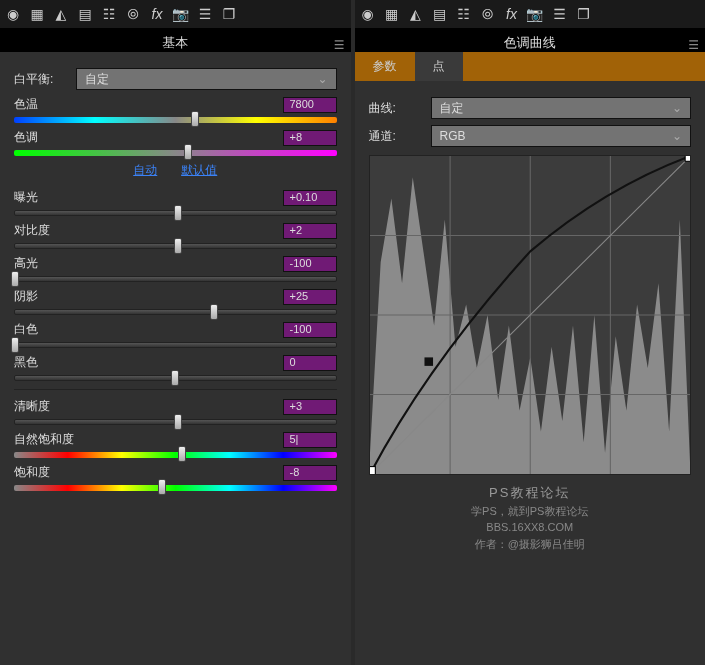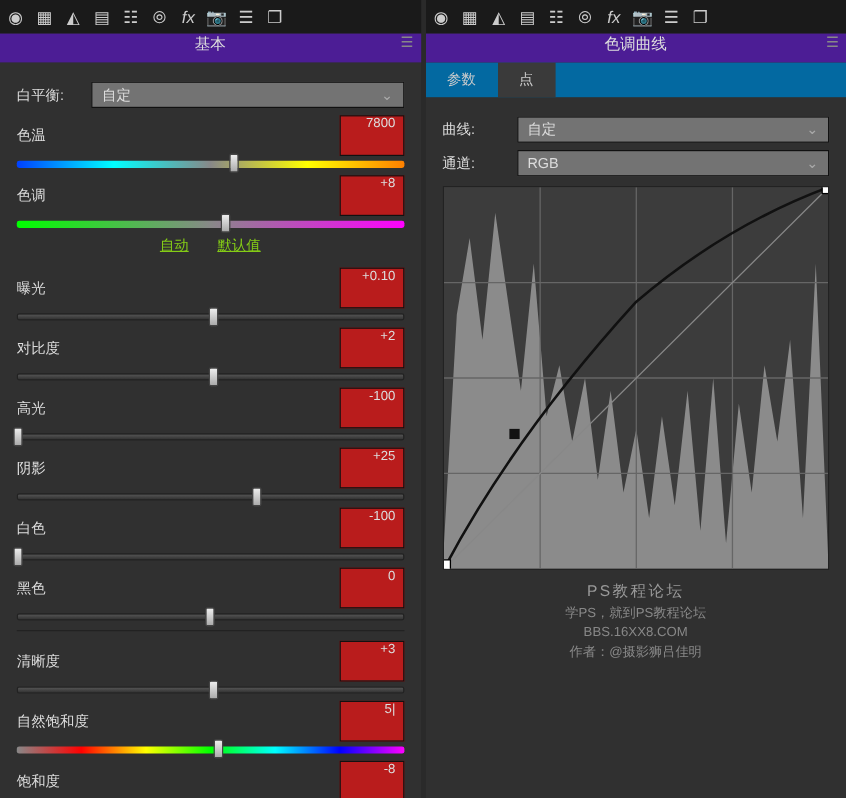--- a/index.html
+++ b/index.html
@@ -1,39 +1,39 @@
 <!DOCTYPE html>
 <html><head>
 <meta charset="utf-8">
 <style>
 *{box-sizing:border-box;margin:0;padding:0;font-family:"Microsoft YaHei",sans-serif;user-select:none}
 body{background:#2a2a2a;width:705px;height:665px;display:flex;gap:4px;padding:0}
 .panel{flex:1;background:#303030;display:flex;flex-direction:column}
 .toolbar{height:28px;background:#1a1a1a;display:flex;align-items:center;padding:0 4px;gap:6px}
 .toolbar .ico{width:18px;height:18px;display:flex;align-items:center;justify-content:center;color:#ccc;font-size:14px}
-.panel-title{height:24px;background:#4c1d95;display:flex;align-items:flex-start;justify-content:center;color:#ddd;font-size:13px;position:relative}
+.panel-title{height:24px;background:#000000;display:flex;align-items:flex-end;justify-content:center;color:#ddd;font-size:13px;position:relative}
 .panel-title .menu-icon{position:absolute;right:6px;color:#888;font-size:12px}
 .body{padding:10px 14px;color:#ddd;font-size:12px;flex:1;overflow:hidden}
 .row{display:flex;align-items:center;margin:6px 0}
 .label{width:62px;color:#ddd}
 .dropdown{flex:1;background:#737373;border:1px solid #111;height:22px;display:flex;align-items:center;padding:0 8px;color:#ddd;position:relative}
 .dropdown::after{content:"⌄";position:absolute;right:8px;color:#aaa}
 .slider-row{margin:4px 0 6px 0}
 .slider-head{display:flex;justify-content:space-between;align-items:center;margin-bottom:4px}
-.slider-head .val{background:#b91c1c;border:1px solid #111;min-width:54px;height:34px;text-align:right;padding:0 6px;color:#ddd;font-size:11px}
+.slider-head .val{background:#701a75;border:1px solid #111;min-width:54px;height:16px;text-align:left;padding:0 6px;color:#ddd;font-size:11px}
 .track{height:6px;position:relative;border-radius:2px}
 .track.gray{background:linear-gradient(#555,#333);border:1px solid #222}
 .track.temp{background:linear-gradient(90deg,#0040ff,#00ffff 25%,#888 50%,#ffff00 75%,#ff8000)}
 .track.tint{background:linear-gradient(90deg,#00ff00,#888 50%,#ff00ff)}
 .track.sat{background:linear-gradient(90deg,#888,#ff0000,#ffff00,#00ff00,#00ffff,#0000ff,#ff00ff)}
 .thumb{position:absolute;top:-6px;width:8px;height:16px;background:linear-gradient(#eee,#aaa);border:1px solid #444;border-radius:2px;transform:translateX(-50%)}
 .autorow{display:flex;gap:24px;justify-content:center;margin:6px 0 10px 0}
-.autorow span{color:#84cc16;text-decoration:underline;cursor:pointer}
+.autorow span{color:#3b82f6;text-decoration:underline;cursor:pointer}
 hr{border:none;border-top:1px solid #222;margin:8px 0}
-.tabs{display:flex;background:#0369a1}
+.tabs{display:flex;background:#a16207}
 .tab{padding:6px 18px;color:#ccc;font-size:12px;cursor:pointer}
 .tab.active{background:#3a3a3a}
 .curve-box{background:#3c3c3c;border:1px solid #222;height:320px;margin:8px 0;position:relative}
 .curve-box svg{width:100%;height:100%}
 .io-row{display:flex;justify-content:center;gap:20px;margin:8px 0}
 .io-row .val{background:#1e1e1e;border:1px solid #111;width:46px;height:18px;text-align:left;padding:0 4px;color:#ddd;font-size:11px}
 .footer{text-align:center;color:#888;font-size:11px;line-height:1.5;margin-top:8px}
 .footer .t1{color:#999;font-size:13px;letter-spacing:2px}
 </style>
 </head>

